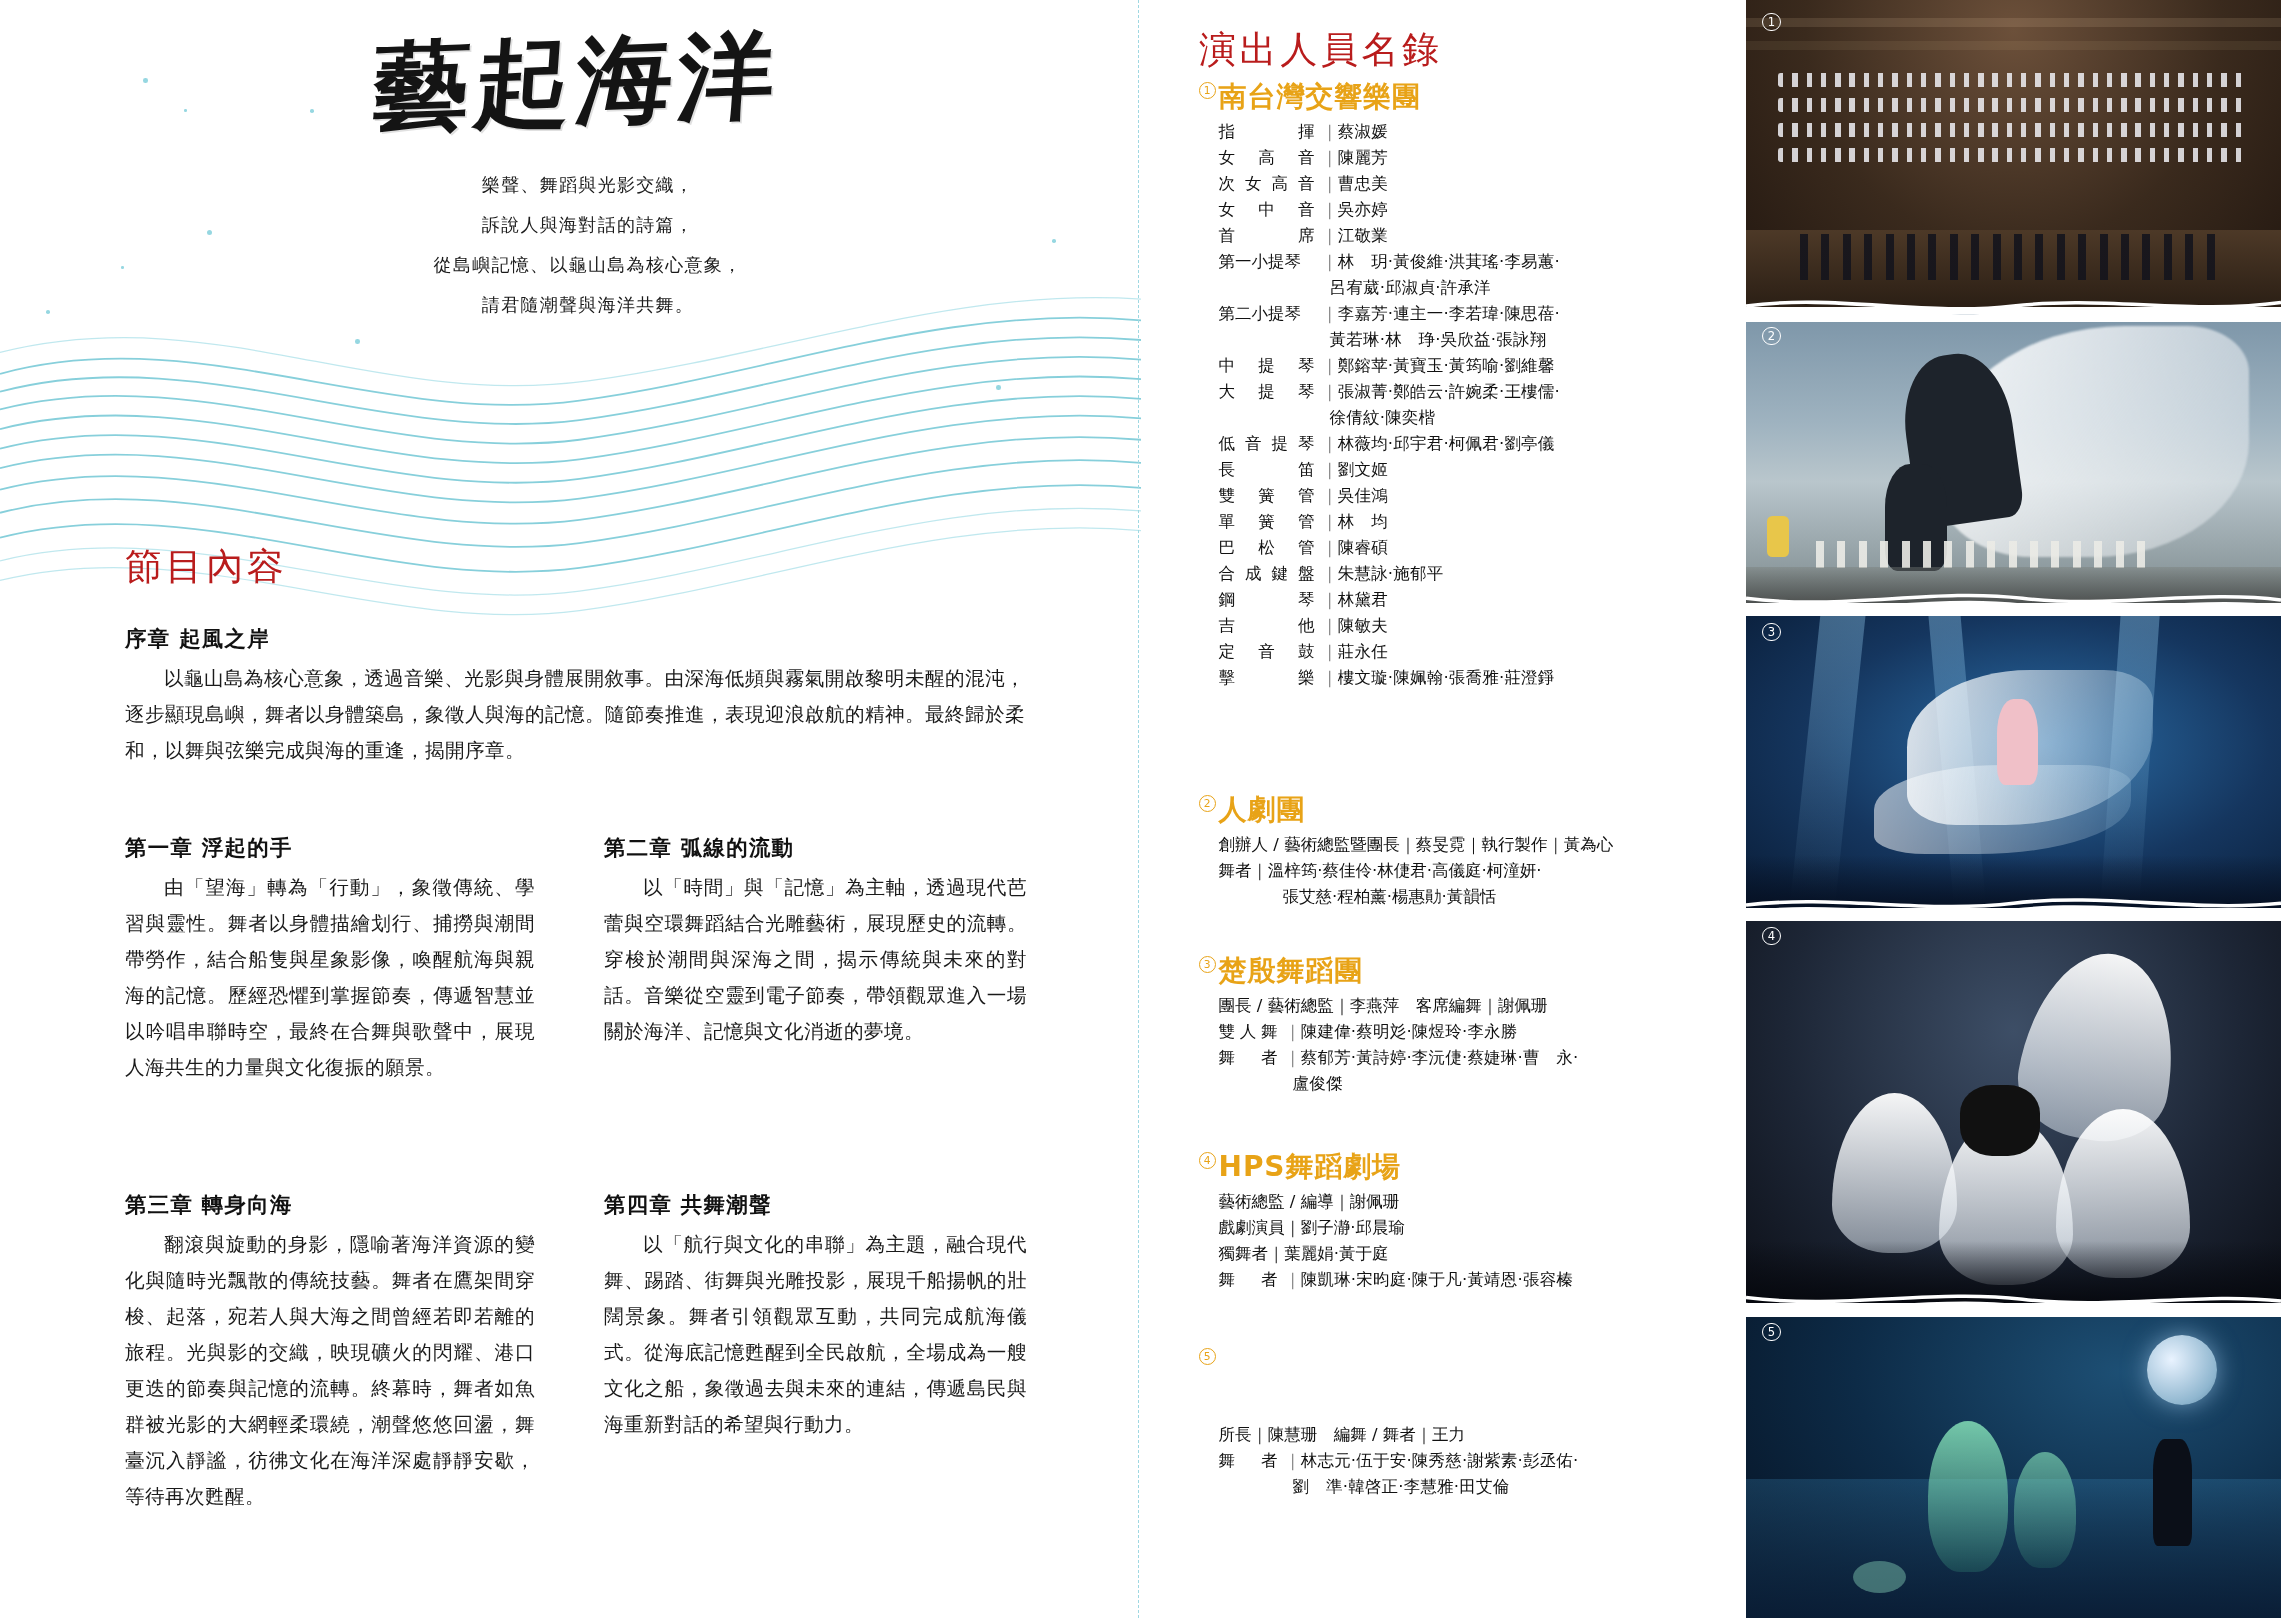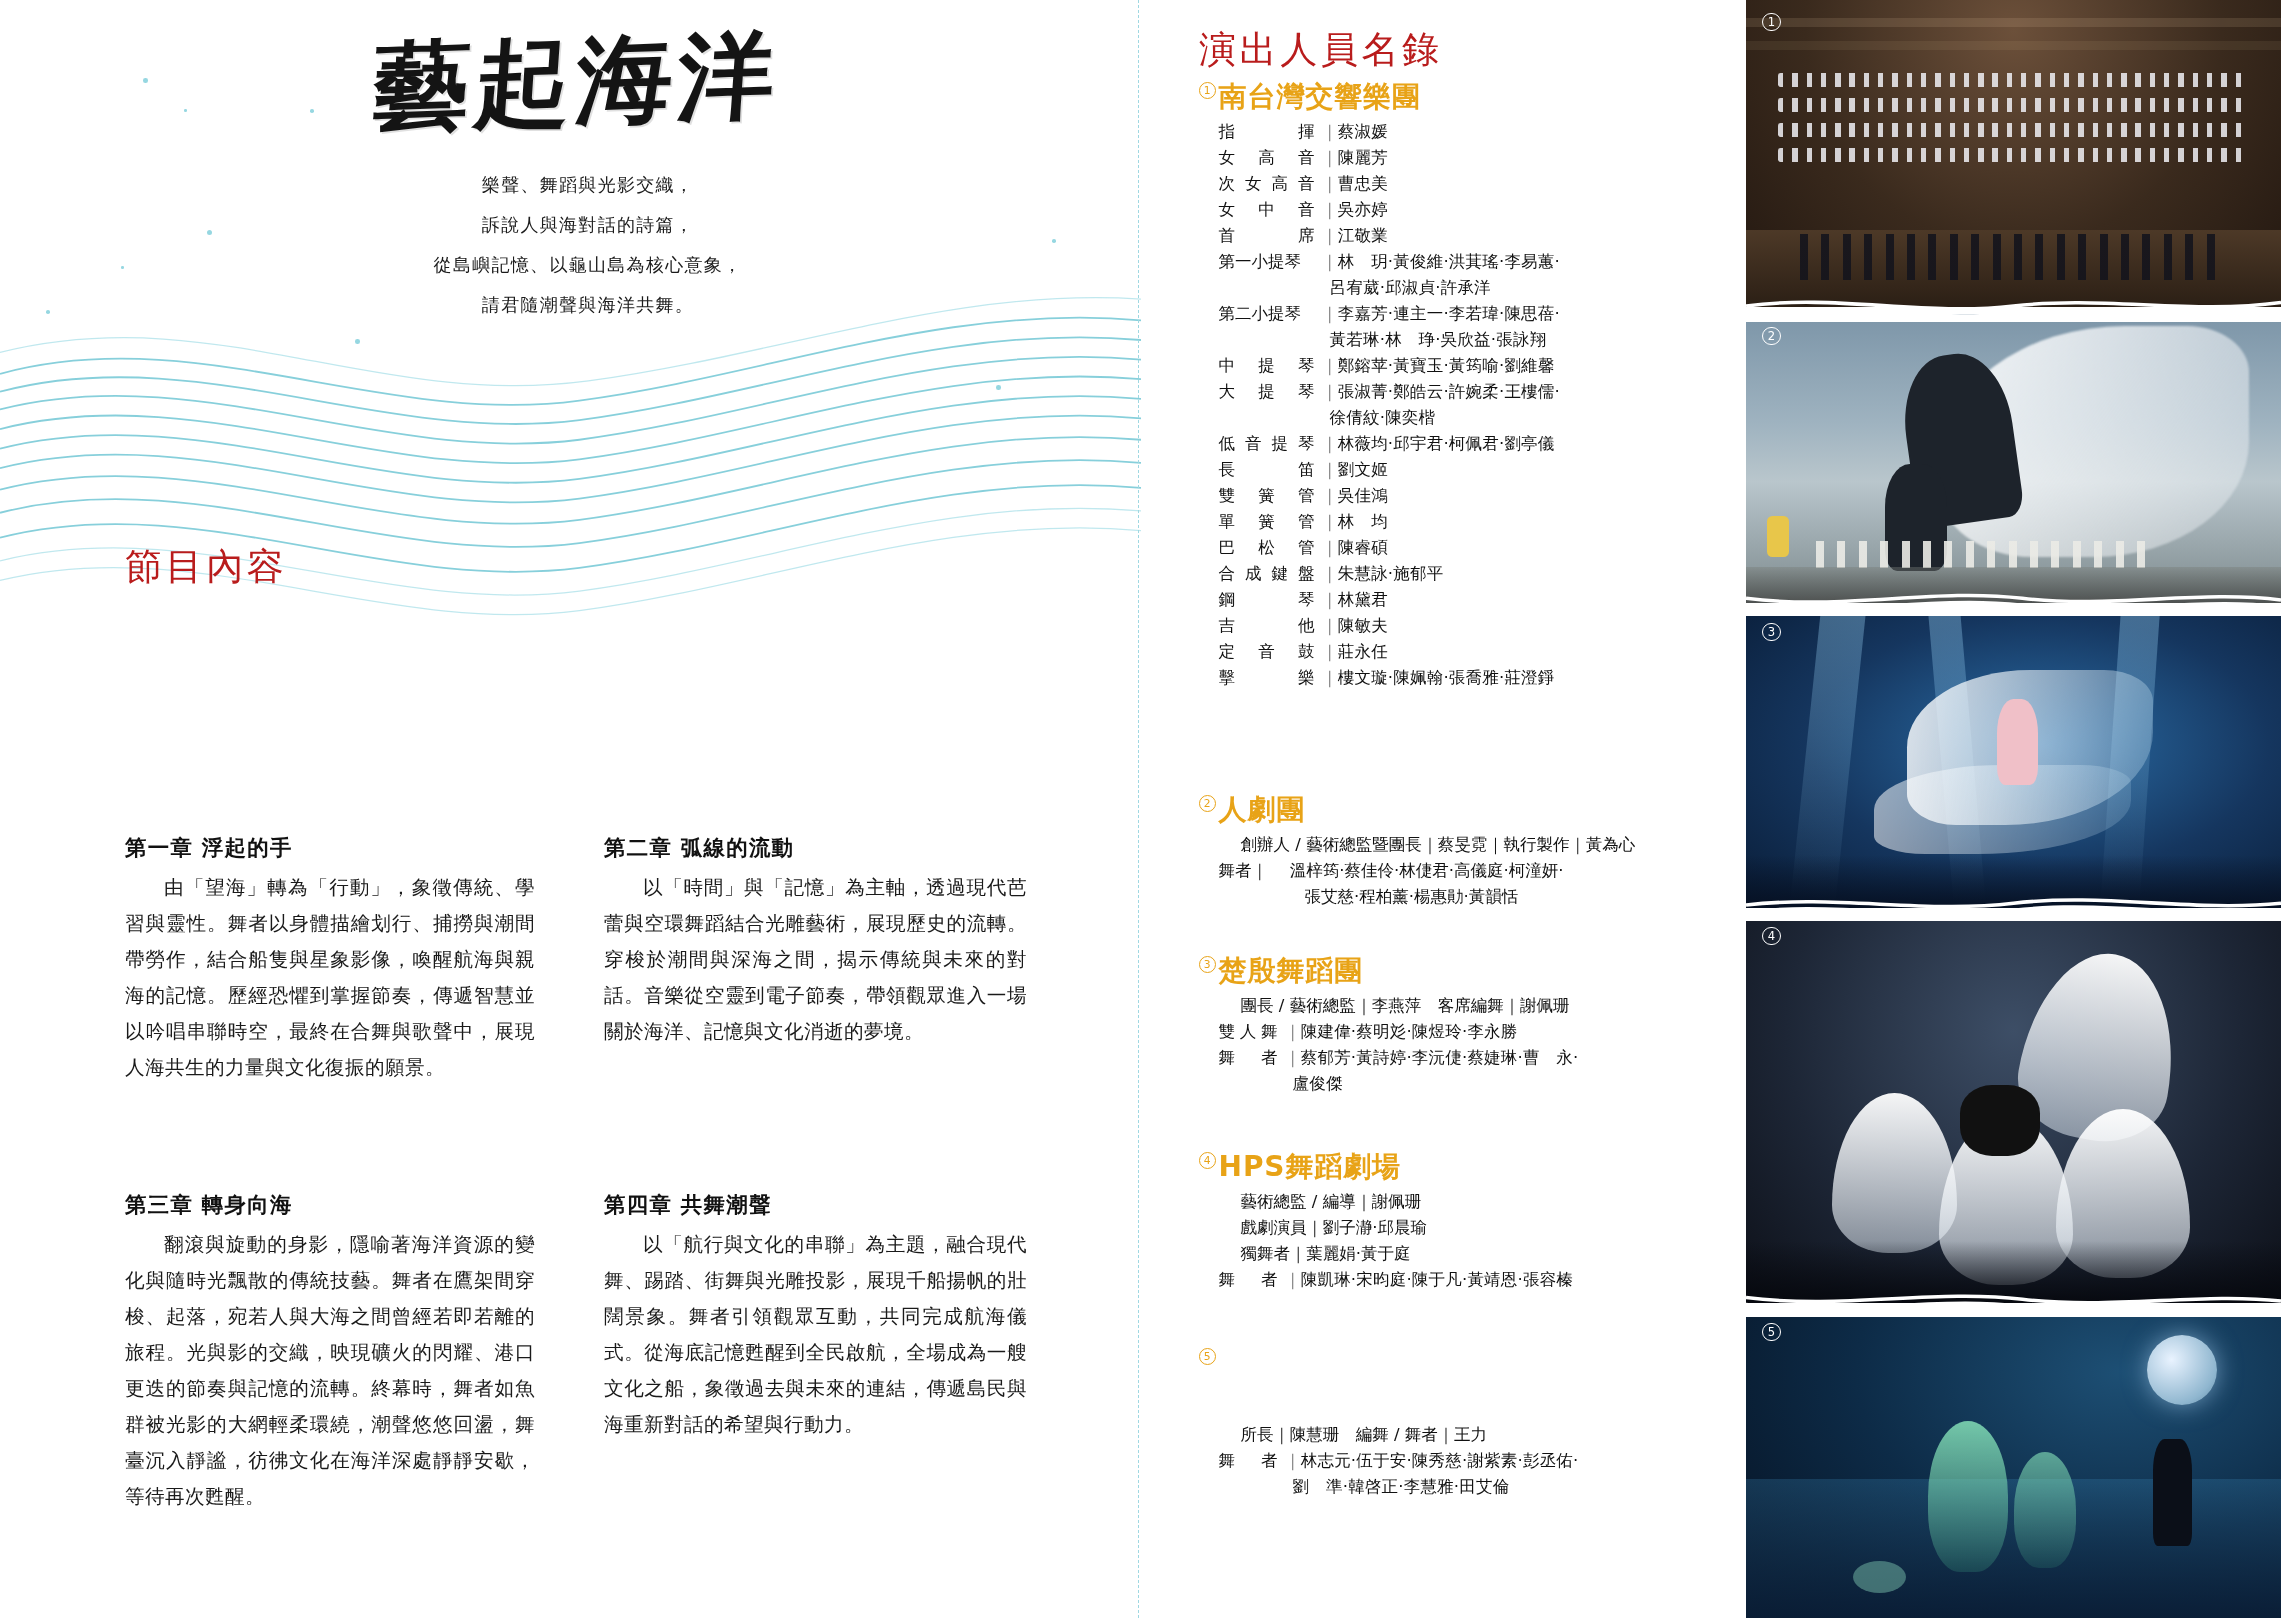--- a/index.html
+++ b/index.html
@@ -152,21 +152,21 @@
   }
 
   
   .plain-row {
     font-size: 16.5px;
     line-height: 26px;
     color: #111;
     display: flex;
   }
   .plain-row .lab { flex: 0 0 auto; }
-  .plain-row .val { flex: 1 1 auto; margin-left: 22px; }
+  .plain-row .val { flex: 1 1 auto; }
 
   
   .photos {
     position: absolute;
     right: 0; top: 0;
     width: 535px; height: 1618px;
     z-index: 4;
   }
   .photo {
     position: absolute;
@@ -331,20 +331,24 @@
 
     <div class="subtitle">
       <div>樂聲、舞蹈與光影交織，</div>
       <div>訴說人與海對話的詩篇，</div>
       <div>從島嶼記憶、以龜山島為核心意象，</div>
       <div>請君隨潮聲與海洋共舞。</div>
     </div>
 
     <div class="section-head" id="sec-program">節目內容</div>
 
+    <div class="prog-block" id="blk-prologue">
+      <div class="prog-title">序章 起風之岸</div>
+      <div class="prog-body">以龜山島為核心意象，透過音樂、光影與身體展開敘事。由深海低頻與霧氣開啟黎明未醒的混沌，逐步顯現島嶼，舞者以身體築島，象徵人與海的記憶。隨節奏推進，表現迎浪啟航的精神。最終歸於柔和，以舞與弦樂完成與海的重逢，揭開序章。</div>
+    </div>
 
     <div class="prog-block" id="blk-c1">
       <div class="prog-title">第一章 浮起的手</div>
       <div class="prog-body">由「望海」轉為「行動」，象徵傳統、學習與靈性。舞者以身體描繪划行、捕撈與潮間帶勞作，結合船隻與星象影像，喚醒航海與親海的記憶。歷經恐懼到掌握節奏，傳遞智慧並以吟唱串聯時空，最終在合舞與歌聲中，展現人海共生的力量與文化復振的願景。</div>
     </div>
 
     <div class="prog-block" id="blk-c2">
       <div class="prog-title">第二章 弧線的流動</div>
       <div class="prog-body">以「時間」與「記憶」為主軸，透過現代芭蕾與空環舞蹈結合光雕藝術，展現歷史的流轉。穿梭於潮間與深海之間，揭示傳統與未來的對話。音樂從空靈到電子節奏，帶領觀眾進入一場關於海洋、記憶與文化消逝的夢境。</div>
     </div>

